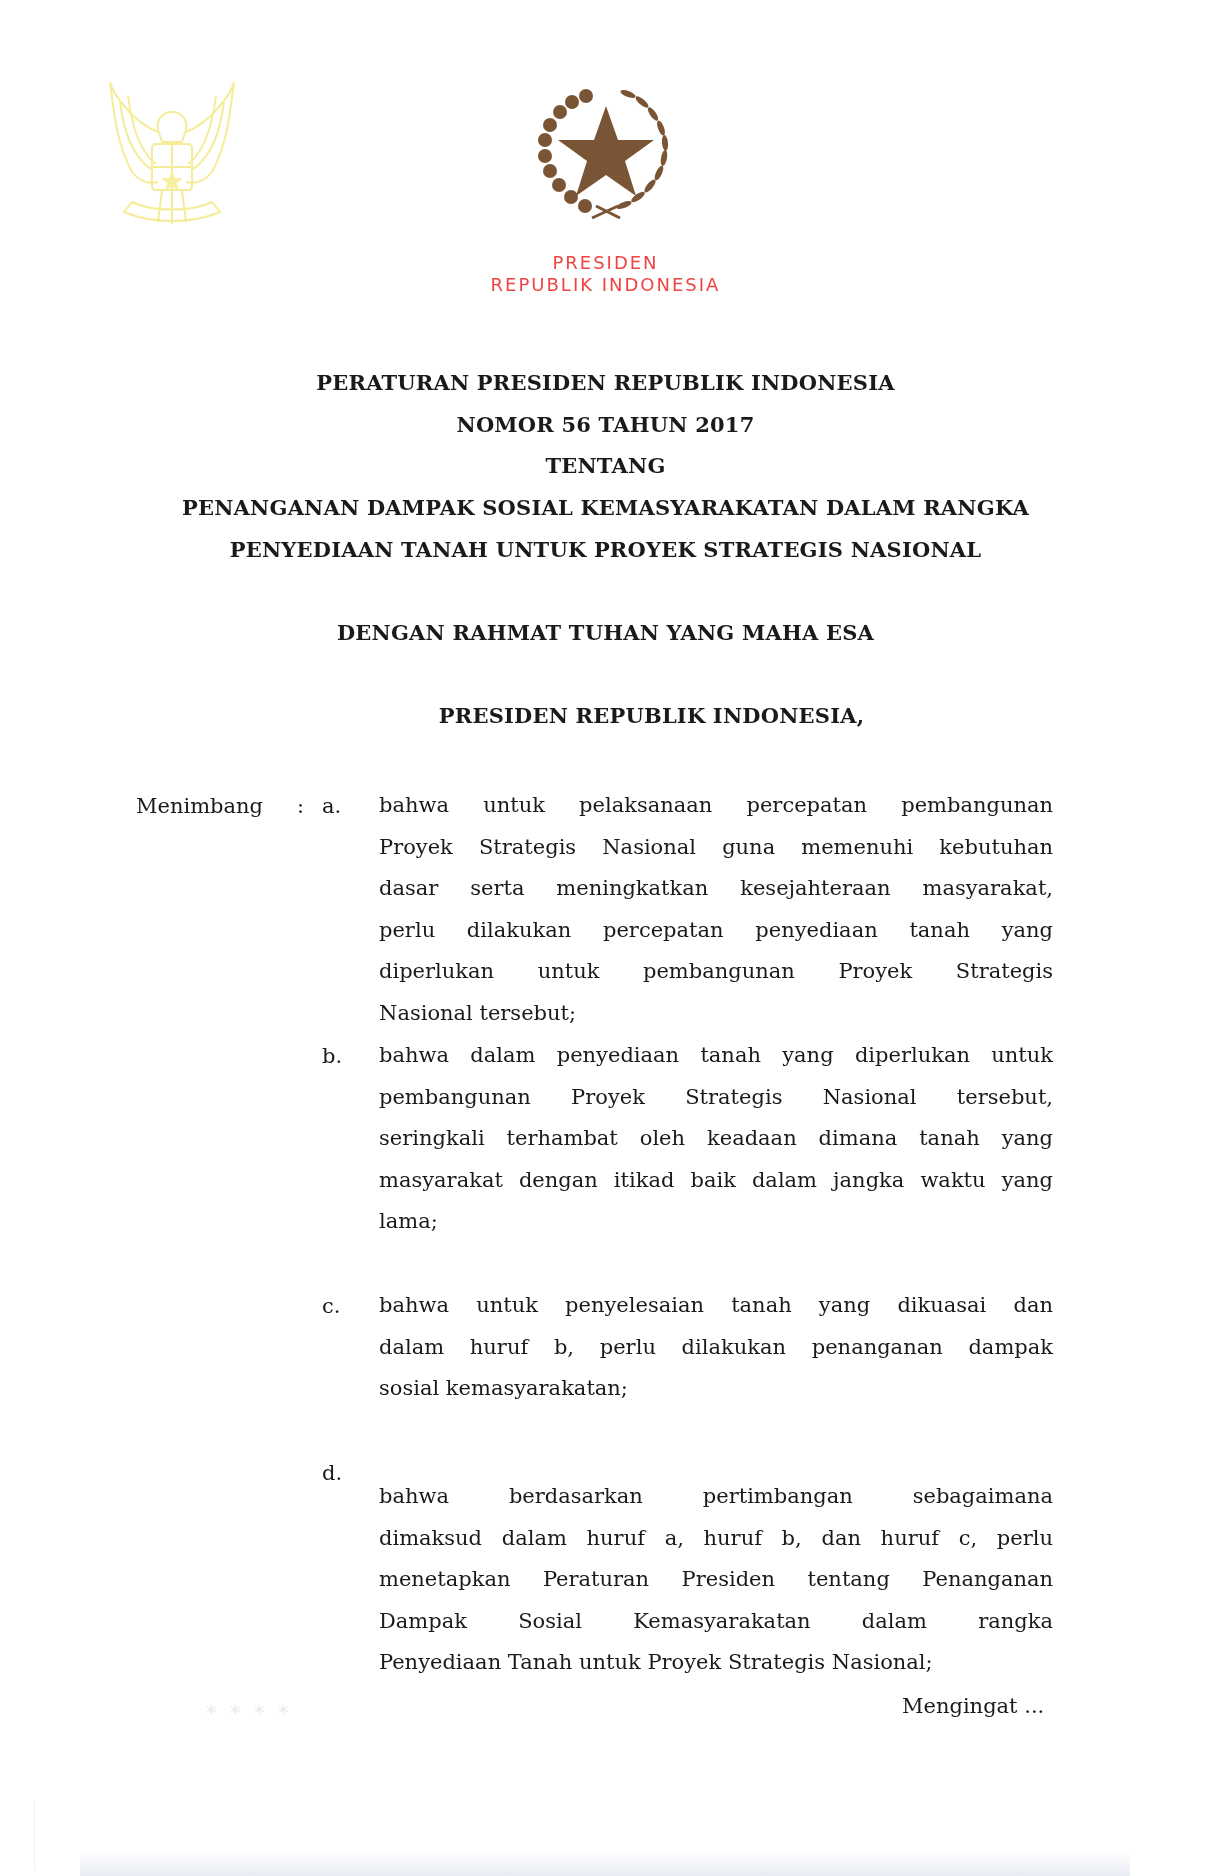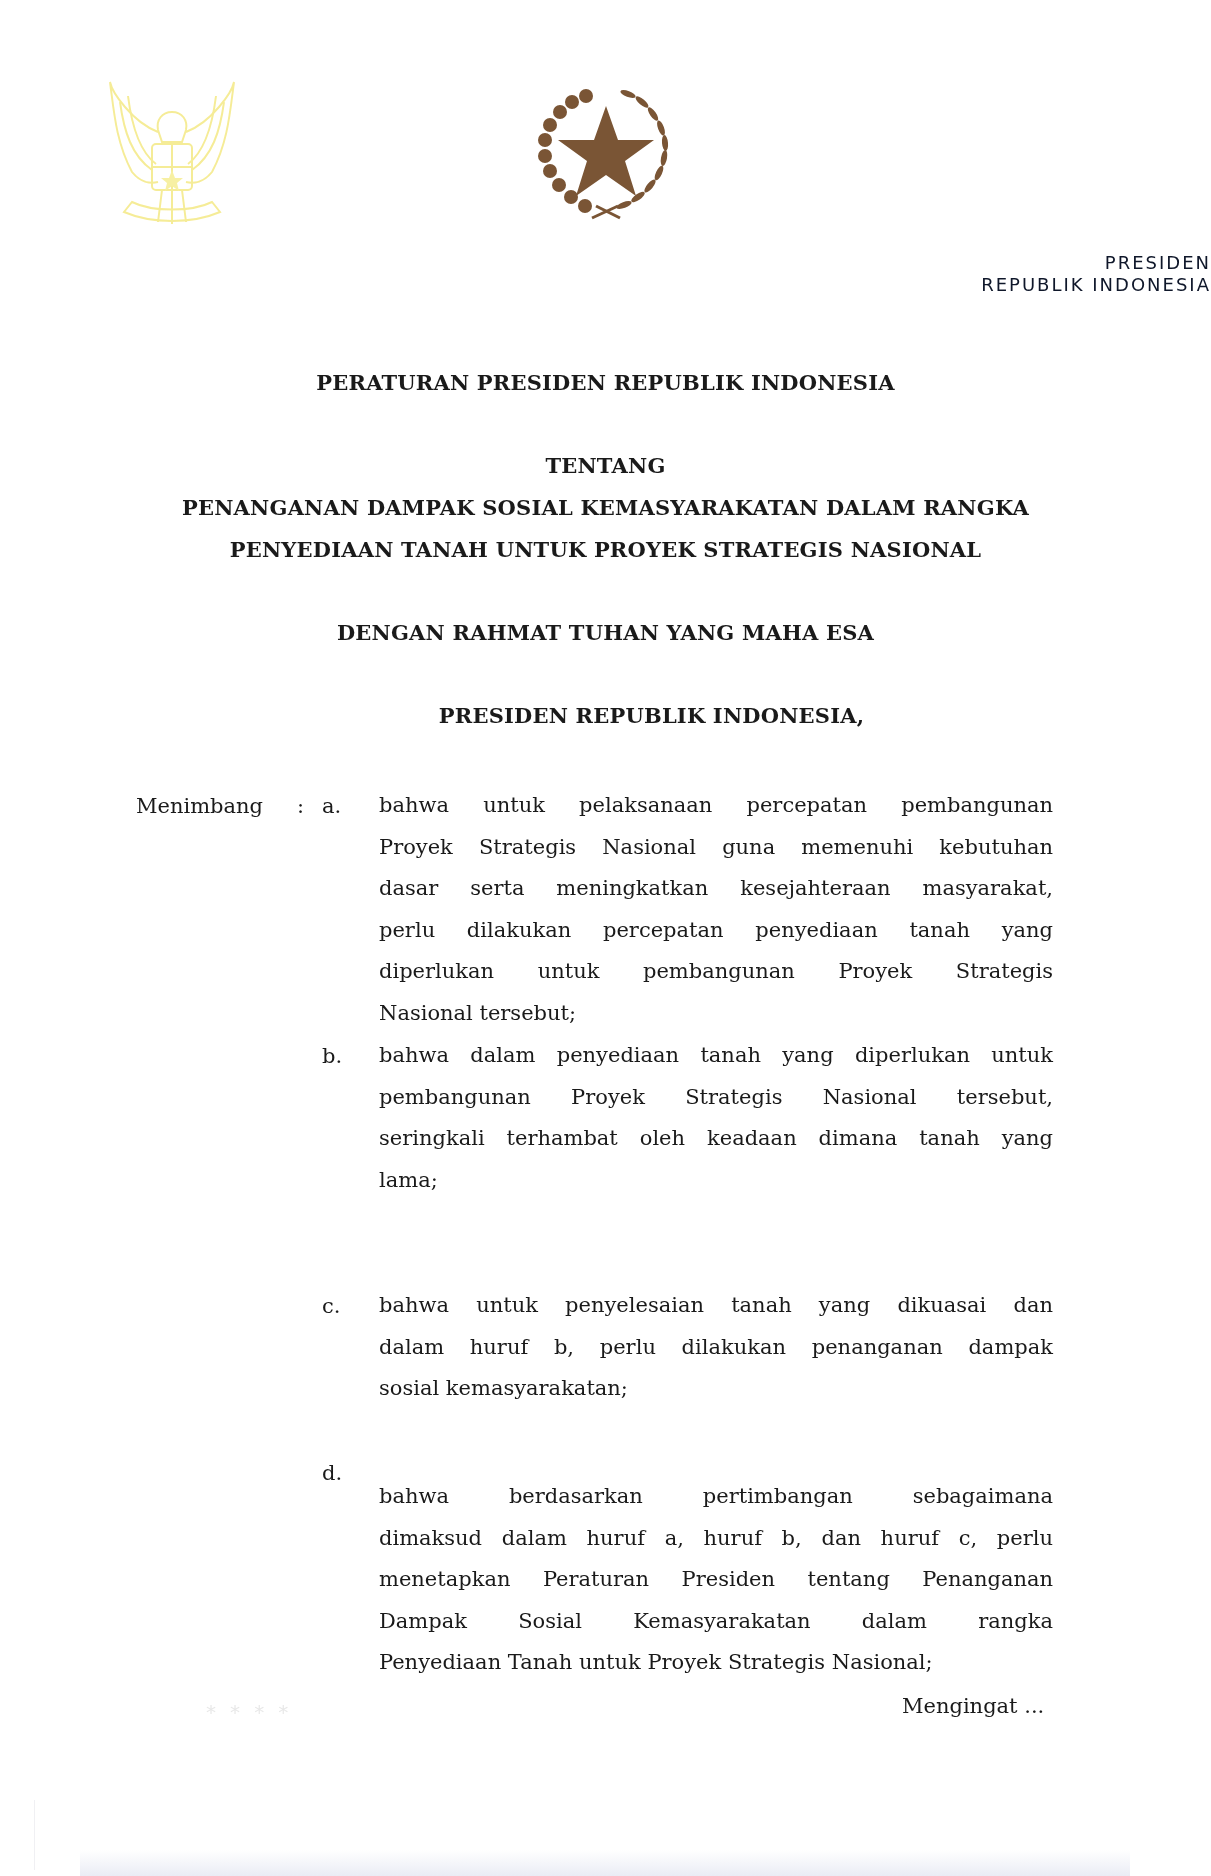--- a/index.html
+++ b/index.html
@@ -3,22 +3,22 @@
   <meta charset="utf-8">
   <style>
     html, body { margin: 0; padding: 0; }
     body {
       width: 1211px; height: 1876px; background: #ffffff; position: relative; overflow: hidden;
       font-family: "DejaVu Serif", "Liberation Serif", serif; color: #1a1a1a;
     }
     .page { position: absolute; left: 0; top: 0; width: 1211px; height: 1876px; }
     .garuda { position: absolute; left: 92px; top: 72px; width: 160px; height: 170px; opacity: 0.9; }
     .seal { position: absolute; left: 526px; top: 78px; width: 160px; height: 150px; }
-    .seal-caption { position: absolute; left: 0; width: 1211px; text-align: right;
-      font-family: "DejaVu Sans", "Liberation Sans", sans-serif; color: #0f172a; letter-spacing: 2px; font-size: 18px; }
+    .seal-caption { position: absolute; left: 0; width: 1211px; text-align: center;
+      font-family: "DejaVu Sans", "Liberation Sans", sans-serif; color: #ef4444; letter-spacing: 2px; font-size: 18px; }
     .heading { position: absolute; left: 0; width: 1211px; text-align: center; font-size: 21px; letter-spacing: 0.2px; font-weight: bold; }
     .consider-label { position: absolute; left: 136px; top: 794px; font-size: 21px; }
     .colon { position: absolute; left: 297px; top: 794px; font-size: 21px; }
     .item { position: absolute; left: 0; width: 1211px; }
     .item-letter { position: absolute; left: 322px; font-size: 21px; }
     .item-text { position: absolute; left: 379px; width: 674px; font-size: 21px; line-height: 41.6px;
       text-align: justify; }
     .item-text .ln { display: block; height: 41.6px; text-align: justify; text-align-last: justify; white-space: nowrap; }
     .item-text .ln.last { text-align-last: left; }
     .next-ref { position: absolute; left: 902px; top: 1694px; font-size: 21px; }
@@ -83,20 +83,21 @@
     <g stroke="#7a5535" stroke-width="3" fill="none">
       <path d="M66 140 L92 128"></path>
         <path d="M70 128 L94 140"></path>
     </g>
   </svg>
 
   <div class="seal-caption" style="top:252px;">PRESIDEN</div>
   <div class="seal-caption" style="top:274px;">REPUBLIK INDONESIA</div>
 
   <div class="heading" style="top:370px;">PERATURAN PRESIDEN REPUBLIK INDONESIA</div>
+  <div class="heading" style="top:412px;">NOMOR 56 TAHUN 2017</div>
   <div class="heading" style="top:453px;">TENTANG</div>
   <div class="heading" style="top:495px;">PENANGANAN DAMPAK SOSIAL KEMASYARAKATAN DALAM RANGKA</div>
   <div class="heading" style="top:620px;">DENGAN RAHMAT TUHAN YANG MAHA ESA</div>
 
   <div class="heading" style="top:537px;">PENYEDIAAN TANAH UNTUK PROYEK STRATEGIS NASIONAL</div>
   <div class="heading" style="top:703px;padding-left:46px;">PRESIDEN REPUBLIK INDONESIA,</div>
 
   <div class="consider-label">Menimbang</div>
   <div class="colon">:</div>
 
@@ -111,20 +112,21 @@
       <span class="ln last">Nasional tersebut;</span>
     </div>
   </div>
 
   <div class="item">
     <div class="item-letter" style="top:1044px;">b.</div>
     <div class="item-text" style="top:1035px;">
       <span class="ln">bahwa dalam penyediaan tanah yang diperlukan untuk</span>
       <span class="ln">pembangunan Proyek Strategis Nasional tersebut,</span>
       <span class="ln">seringkali terhambat oleh keadaan dimana tanah yang</span>
+      <span class="ln">masyarakat dengan itikad baik dalam jangka waktu yang</span>
       <span class="ln last">lama;</span>
     </div>
   </div>
 
   <div class="item">
     <div class="item-letter" style="top:1294px;">c.</div>
     <div class="item-text" style="top:1285px;">
       <span class="ln">bahwa untuk penyelesaian tanah yang dikuasai dan</span>
       <span class="ln">dalam huruf b, perlu dilakukan penanganan dampak</span>
       <span class="ln last">sosial kemasyarakatan;</span>

